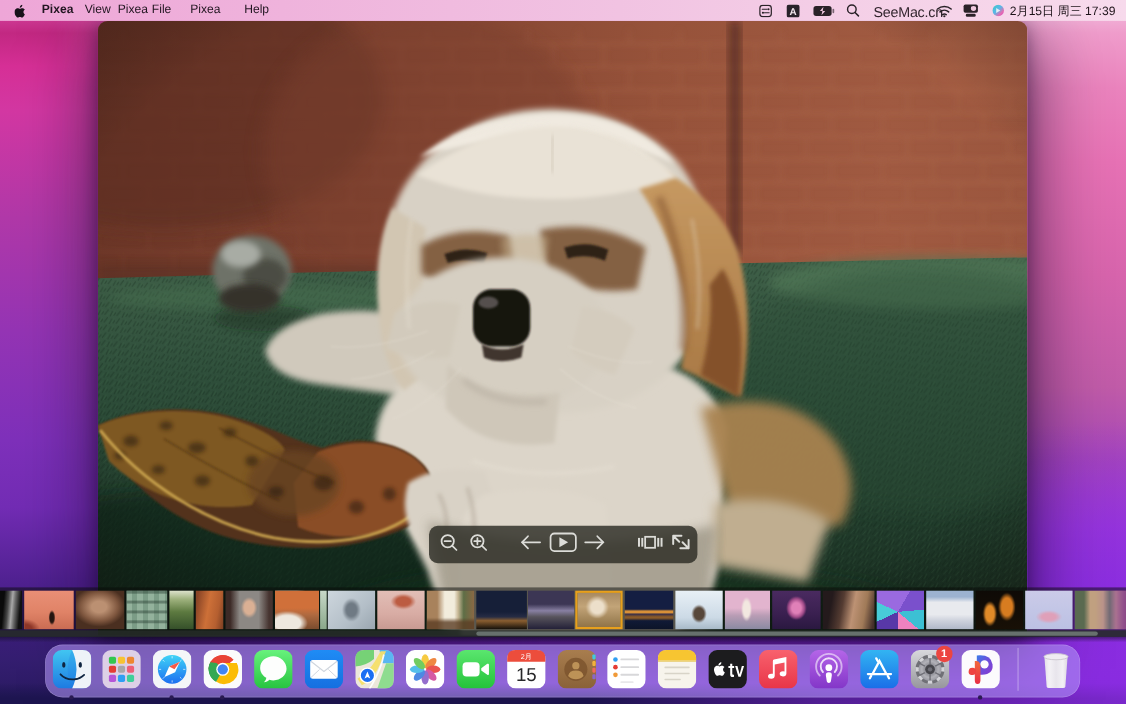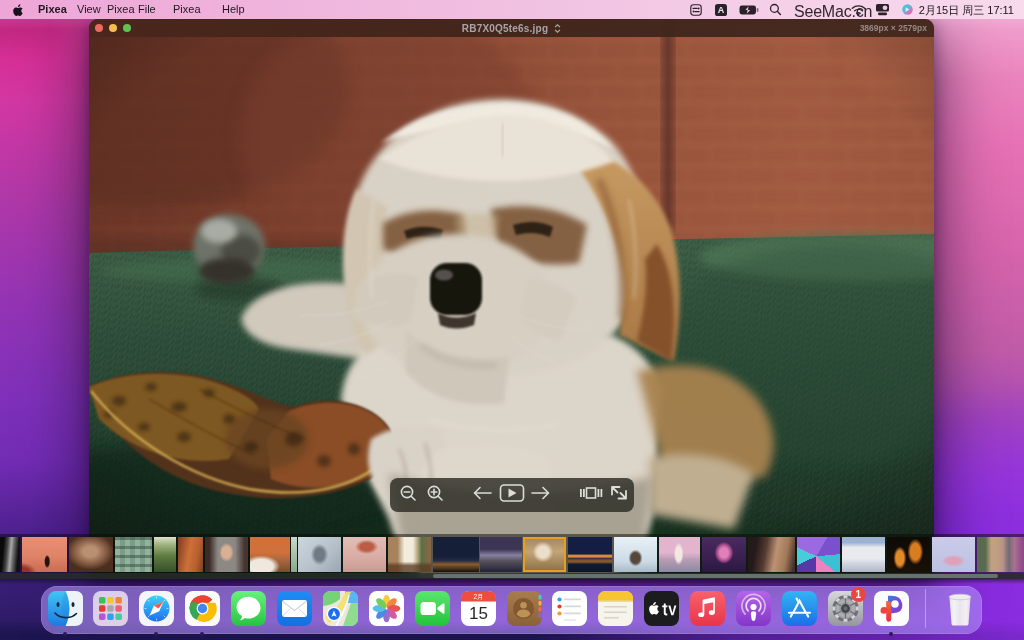--- a/index.html
+++ b/index.html
@@ -208,29 +208,20 @@
 <path d="M60 380 C90 398 130 420 165 436 M110 370 C140 386 180 406 215 420" stroke="#43290f" stroke-width="1.3" fill="none" opacity=".55" filter="url(#b1)"></path>
 
 <path d="M282 420 Q310 402 352 410 L372 470 Q340 498 296 480 Q272 452 282 420Z" fill="#d9d2c6" filter="url(#b2)"></path>
 <path d="M352 430 Q420 418 462 440 L470 559 L330 559 L328 470 Q330 442 352 430Z" fill="#ded7cb" filter="url(#b2)"></path>
 <path d="M310 430 Q320 450 316 472 M336 424 Q344 448 342 474" stroke="#b0a698" stroke-width="2.4" fill="none" opacity=".8" filter="url(#b2)"></path>
 
 <path d="M300 455 Q420 492 562 458 L554 559 L318 559 Z" fill="#87816f" opacity=".6" filter="url(#b5)"></path>
 <rect x="0" y="0" width="845" height="559" fill="url(#vig)"></rect>
 </svg>
 
-<div class="titlebar">
- <div class="tl" style="left:5.5px;background:#ee6a5f"></div>
- <div class="tl" style="left:19.5px;background:#f5bd4f"></div>
- <div class="tl" style="left:33.5px;background:#5fc454"></div>
- <div class="title">RB7X0Q5te6s.jpg &nbsp;<svg width="7" height="9" viewBox="0 0 7 9" style="vertical-align:-1px">
-            <path d="M1 3.2 L3.5 0.8 L6 3.2 M1 5.8 L3.5 8.2 L6 5.8" stroke="#b5adae" stroke-width="1.1" fill="none"></path>
-          </svg></div>
- <div class="imgsize">3869px × 2579px</div>
-</div>
 
 <div class="toolbar">
 <svg width="244" height="34" viewBox="0 0 244 34">
 <g stroke="#dcdcd8" stroke-width="1.6" fill="none" stroke-linecap="round">
  <circle cx="17" cy="14" r="5.6"></circle>
             <path d="M21.2 18.2 L25 22"></path>
             <path d="M14.2 14 H19.8"></path>
  <circle cx="44" cy="14" r="5.6"></circle>
             <path d="M48.2 18.2 L52 22"></path>
             <path d="M41.2 14 H46.8"></path>
@@ -288,21 +279,21 @@
           <rect x="17.8" y="3" width="1.6" height="4" rx=".8" fill="#2a2228" opacity=".6"></rect>
           <path d="M9.6 1.2 6.4 5h2.2L7.8 8.8 11.2 5H8.9z" fill="#efc7de"></path>
         </svg>
       </div>
  <div class="micon" style="left:769px">
         <svg width="13" height="13" viewBox="0 0 13 13">
           <circle cx="5.4" cy="5.4" r="3.9" fill="none" stroke="#2a2228" stroke-width="1.3"></circle>
           <path d="M8.3 8.3 L11.4 11.4" stroke="#2a2228" stroke-width="1.4" stroke-linecap="round"></path>
         </svg>
       </div>
- <div class="mright" style="left:794px;color:#33262e;font-size:16px;letter-spacing:-0.2px">SeeMac.cn</div>
+ <div class="mright" style="left:794px;color:#33262e;font-size:13px;letter-spacing:-0.2px">SeeMac.cn</div>
  <div class="micon" style="left:851px">
         <svg width="15" height="12" viewBox="0 0 15 12">
           <g fill="none" stroke="#2a2228" stroke-width="1.4" stroke-linecap="round">
             <path d="M1.3 4.2a9.5 9.5 0 0 1 12.4 0"></path>
             <path d="M3.6 6.8a6 6 0 0 1 7.8 0"></path>
             <path d="M5.8 9.3a3 3 0 0 1 3.4 0"></path>
           </g>
           <circle cx="7.5" cy="10.8" r="1" fill="#2a2228"></circle>
         </svg>
       </div>
@@ -320,21 +311,21 @@
               <stop offset="0" stop-color="#3bc8c4"></stop>
               <stop offset=".45" stop-color="#59b8e8"></stop>
               <stop offset=".75" stop-color="#e86ab0"></stop>
               <stop offset="1" stop-color="#c44ad0"></stop>
             </linearGradient>
           </defs>
           <circle cx="5.5" cy="5.5" r="5.2" fill="url(#siri)"></circle>
           <path d="M3.6 3.2 7.4 5.5 3.6 7.8z" fill="#eef6f8" opacity=".9"></path>
         </svg>
       </div>
- <div class="mright" style="right:10px;color:#1c1218;font-size:11px">2月15日 周三 17:11</div>
+ <div class="mright" style="right:10px;color:#1c1218;font-size:11px">2月15日 周三 17:39</div>
 </div>
 
 <div class="strip" id="strip">
 <div class="th" style="left:0;width:19.5px;background:linear-gradient(95deg,#0a0a0a 18%,#484848 36%,#a8a8a8 52%,#6a6a6a 64%,#111 85%)"></div>
 <div class="th" style="left:21.5px;width:45.5px;background:radial-gradient(4px 9px at 56% 70%,#241510 50%,rgba(0,0,0,0) 75%),radial-gradient(20px 13px at 0% 100%,#8e3628 35%,rgba(0,0,0,0) 72%),linear-gradient(180deg,#e98f76 0%,#e08367 55%,#ca6c53 100%)"></div>
 <div class="th" style="left:69px;width:44px;background:radial-gradient(24px 18px at 48% 42%,#bb9072 28%,#7e563e 72%,#4a2f20 100%)"></div>
 <div class="th" style="left:115px;width:36.5px;background:repeating-linear-gradient(180deg,rgba(30,50,40,.4) 0 3px,rgba(0,0,0,0) 3px 9px),repeating-linear-gradient(90deg,#93b29c 0 5px,#7b9c86 5px 10px)"></div>
 <div class="th" style="left:153.5px;width:22.5px;background:linear-gradient(180deg,#dde2cc 0%,#9fb27e 22%,#5d7a40 55%,#35502a 100%)"></div>
 <div class="th" style="left:178px;width:24.5px;background:linear-gradient(100deg,#8a4526 8%,#cd7038 45%,#b55f30 75%,#7a3e22 100%)"></div>
 <div class="th" style="left:204.5px;width:43px;background:radial-gradient(10px 13px at 50% 44%,#dab094 45%,rgba(0,0,0,0) 74%),linear-gradient(90deg,#3c2a26 10%,#8c8884 30%,#8c8884 70%,#463430 92%)"></div>

